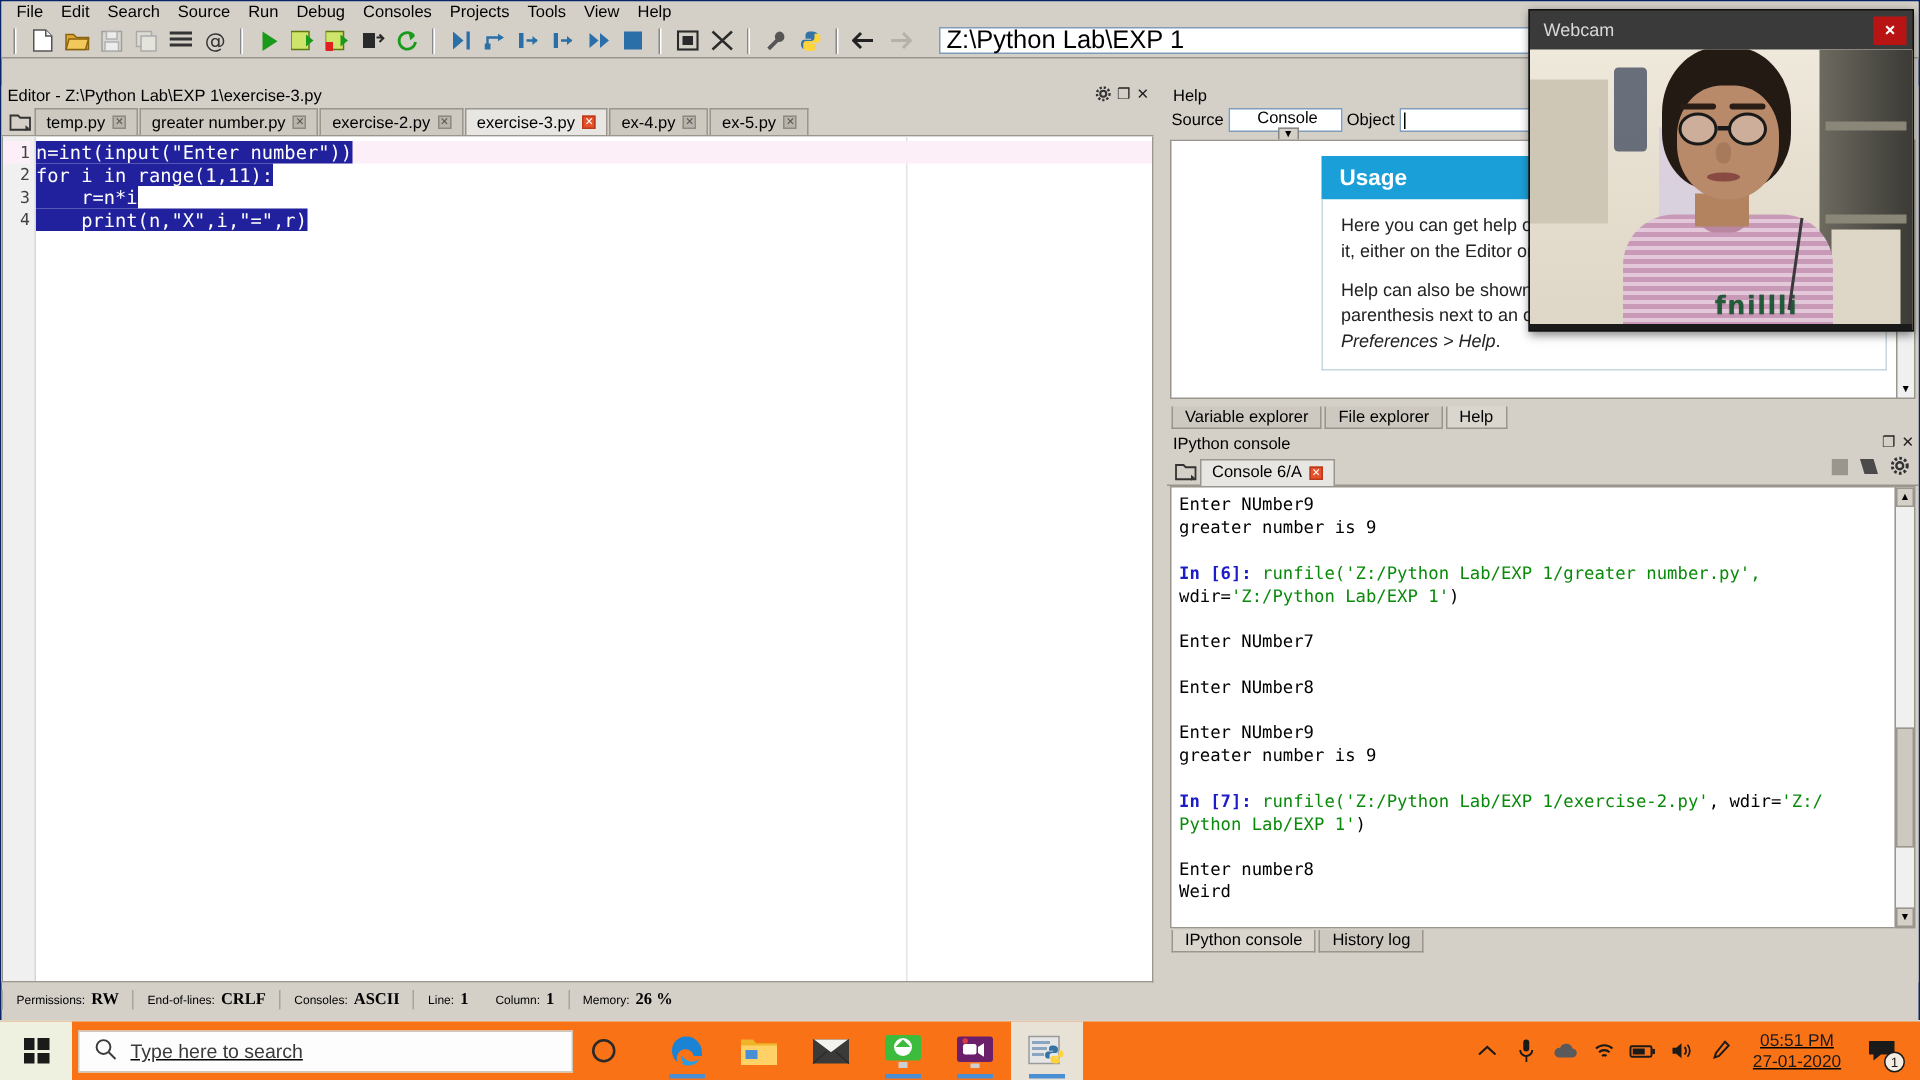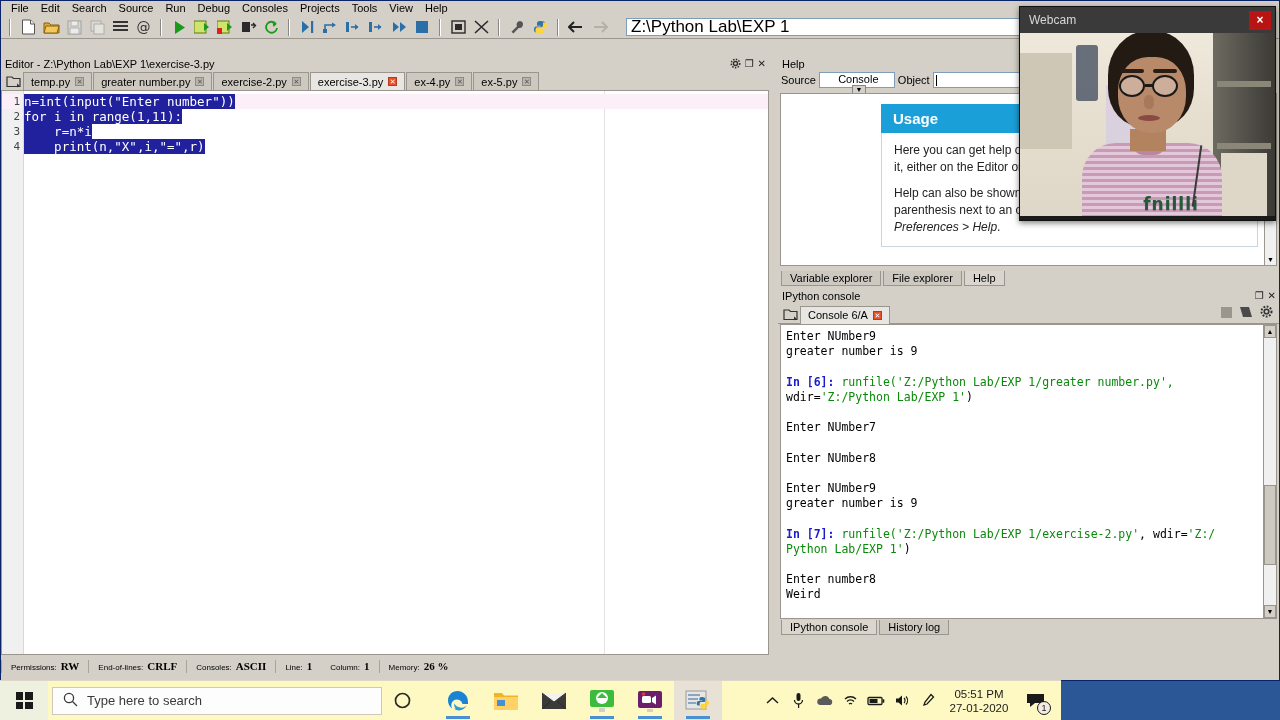--- a/index.html
+++ b/index.html
@@ -285,24 +285,24 @@
     color:#14532d; font-size:17px; font-weight:bold; letter-spacing:1px;
     font-family:"DejaVu Sans", sans-serif; opacity:.92;
     display:flex; align-items:center; justify-content:center;
     text-shadow:0 1px 1px rgba(0,0,0,.25);
   }
   .wc-cord { position:absolute; left:176px; top:112px; width:2px; height:62px; background:#3a3a3a; transform:rotate(8deg); }
   .wc-strip-b { position:absolute; left:0; right:0; bottom:0; height:4px; background:#1a1a1a; }
 
   
   .taskbar {
-    position:absolute; left:0; bottom:0; width:1061px; height:40px;
-    background:#fef9c3;
+    position:absolute; left:0; bottom:0; width:1280px; height:40px;
+    background:#f97316;
     border-top:1px solid #dcd6ca;
-    display:flex; align-items:center;
+    display:flex; align-items:center;text-decoration:underline;
   }
   .tb-start {
     width:48px; height:40px; display:flex; align-items:center; justify-content:center;
     background:#eef0e0;
   }
   .win-logo { width:17px; height:17px; display:grid; grid-template-columns:1fr 1fr; grid-template-rows:1fr 1fr; gap:2px; }
   .win-logo i { background:#1a1a1a; display:block; }
   .tb-search {
     width:330px; height:28px; background:#fdfdfd; border:1px solid #cfc9bd;
     display:flex; align-items:center; gap:9px; padding-left:10px;

